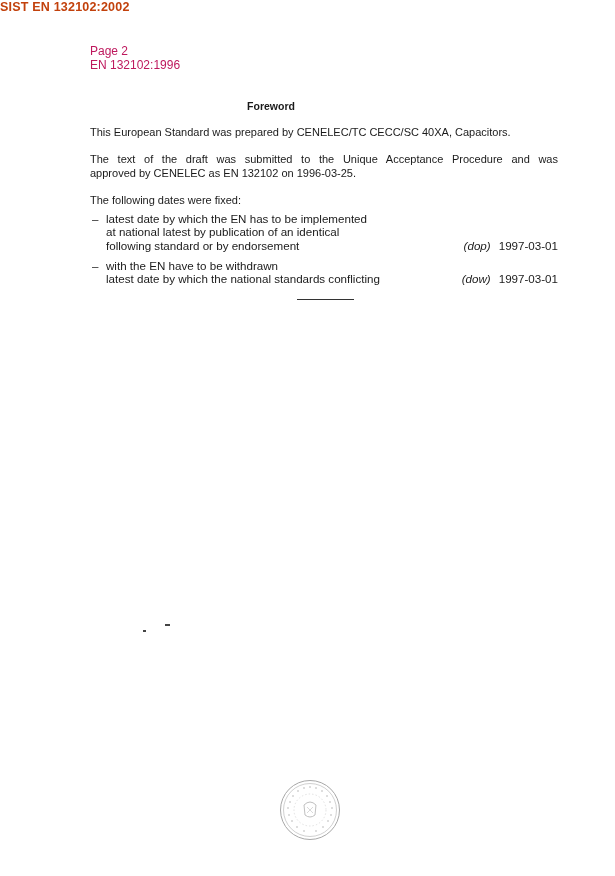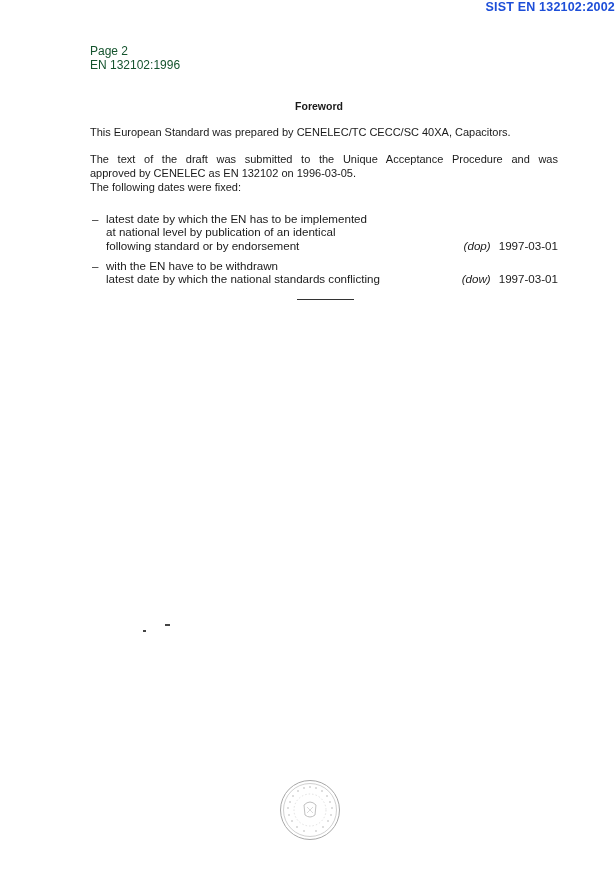--- a/index.html
+++ b/index.html
@@ -13,64 +13,63 @@
       position: relative;
       overflow: hidden;
       font-family: "Liberation Sans", "DejaVu Sans", sans-serif;
       color: #1a1a1a;
     }
     .watermark {
       position: absolute;
       top: 0px;
       left: 0;
       width: 615px;
-      text-align: right;
+      text-align: left;
       font-size: 12.5px;
       font-weight: bold;
-      color: #1d4ed8;
+      color: #c2410c;
       letter-spacing: 0.2px;
     }
     .page-header {
       position: absolute;
       left: 90px;
       top: 44px;
       font-size: 12px;
       line-height: 14px;
-      color: #14532d;
+      color: #be185d;
     }
     .page-header div { white-space: nowrap; }
     .section-title {
       position: absolute;
       left: 0;
       width: 504px;
       top: 100px;
       text-align: center;
       font-size: 10.5px;
       font-weight: bold;
       padding-left: 38px;
       box-sizing: border-box;
-      margin-left: 48px;
     }
     .para {
       position: absolute;
       left: 90px;
       width: 468px;
       font-size: 11px;
       line-height: 13.5px;
       text-align: justify;
     }
     .para-1 { top: 126px; white-space: nowrap; }
     .para-2 { top: 153px; }
     .para-2 .line1 {
       display: block;
       text-align: justify;
       text-align-last: justify;
     }
     .para-2 .line2 { display: block; }
-    .para-3 { top: 181px; white-space: nowrap; }
+    .para-3 { top: 194px; white-space: nowrap; }
     .date-list {
       position: absolute;
       left: 90px;
       width: 468px;
       top: 212px;
       font-size: 11.6px;
       line-height: 13.3px;
     }
     .date-item {
       position: relative;
@@ -126,31 +125,31 @@
   <div>Page 2</div>
   <div>EN 132102:1996</div>
 </div>
 
 <div class="section-title">Foreword</div>
 
 <div class="para para-1">This European Standard was prepared by CENELEC/TC CECC/SC 40XA, Capacitors.</div>
 
 <div class="para para-2">
   <span class="line1">The text of the draft was submitted to the Unique Acceptance Procedure and was</span>
-  <span class="line2">approved by CENELEC as EN 132102 on 1996-03-05.</span>
+  <span class="line2">approved by CENELEC as EN 132102 on 1996-03-25.</span>
 </div>
 
 <div class="para para-3">The following dates were fixed:</div>
 
 <div class="date-list">
   <div class="date-item">
     <span class="dash">–</span>
     <div class="text">
       <span>latest date by which the EN has to be implemented</span>
-      <span>at national level by publication of an identical</span>
+      <span>at national latest by publication of an identical</span>
       <span>following standard or by endorsement</span>
     </div>
     <div class="code">
       <span class="abbr">(dop)</span><span>1997-03-01</span>
     </div>
   </div>
   <div class="date-item">
     <span class="dash">–</span>
     <div class="text">
       <span>with the EN have to be withdrawn</span>

